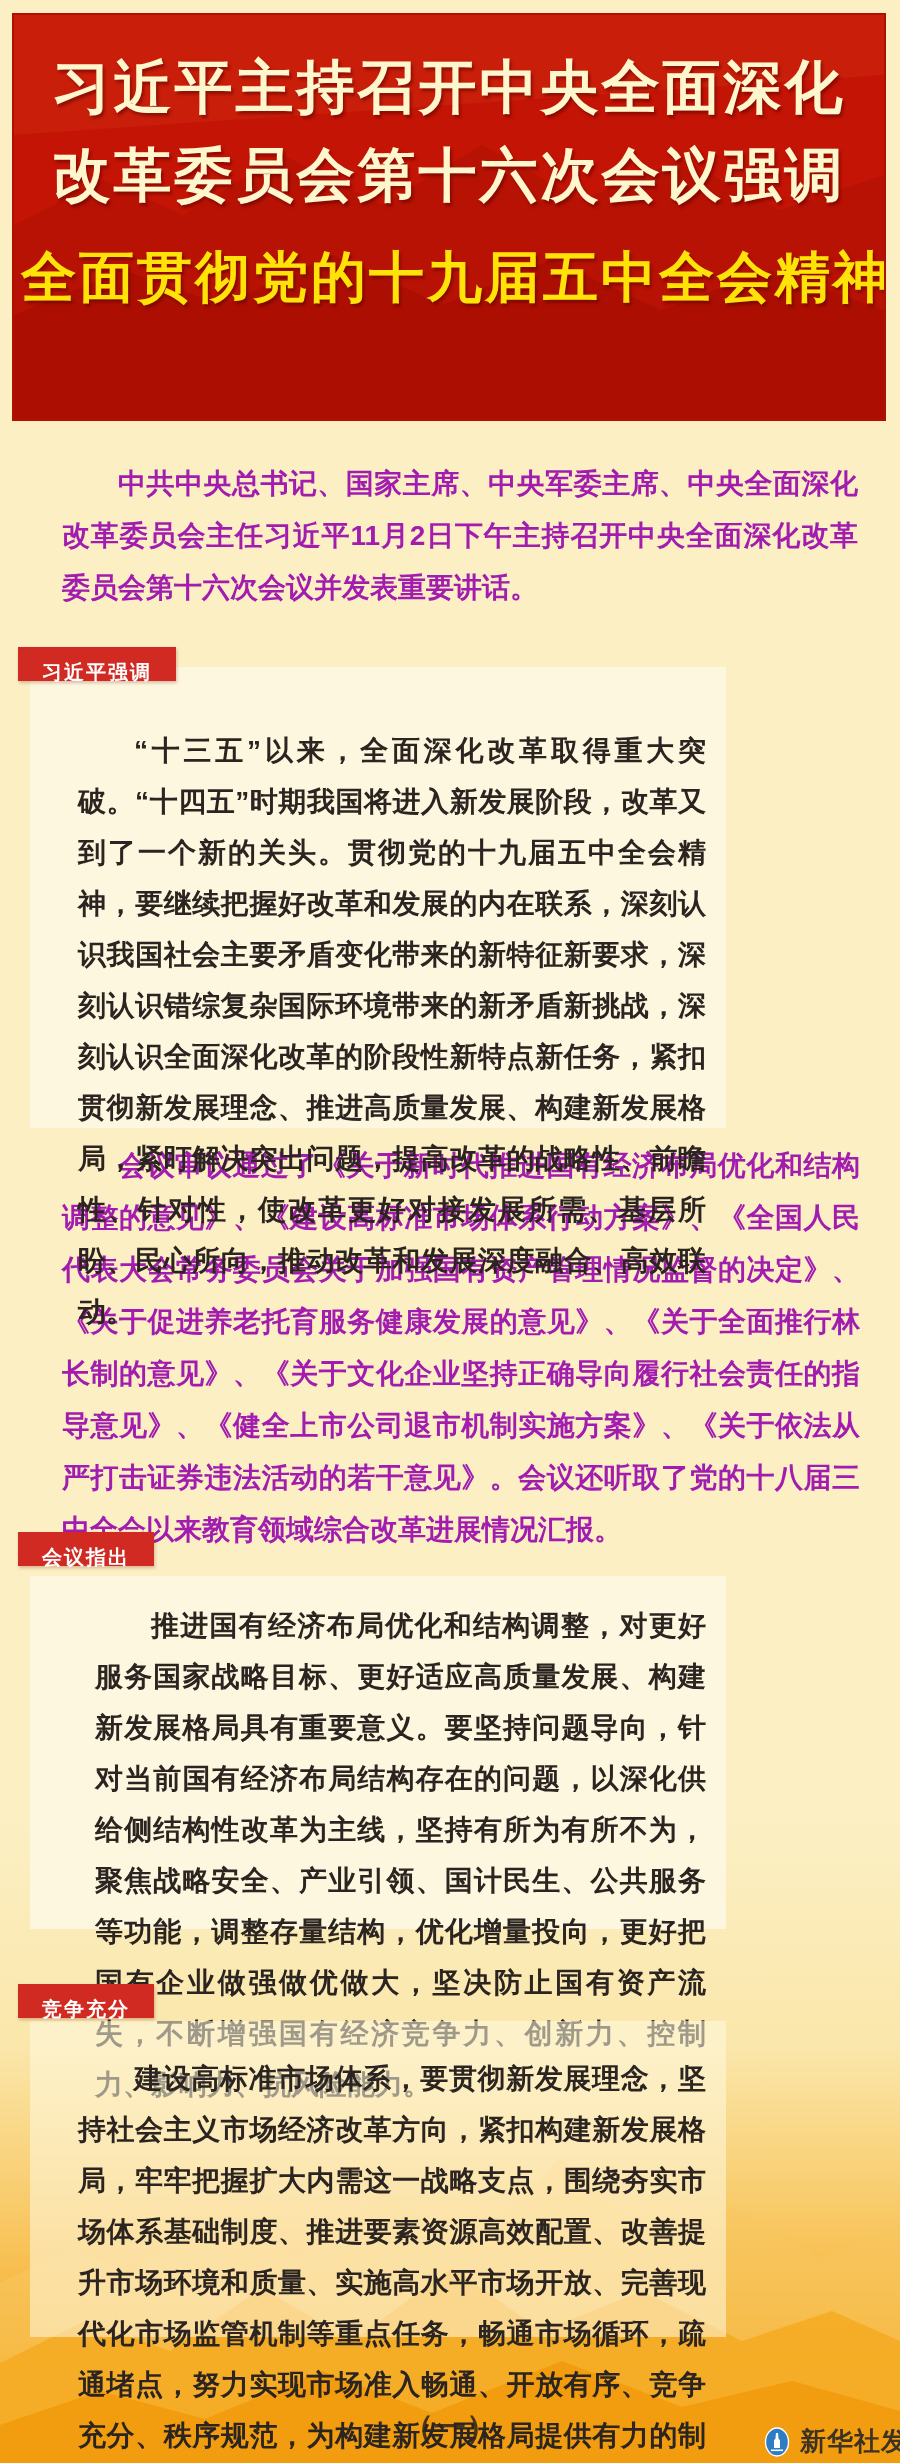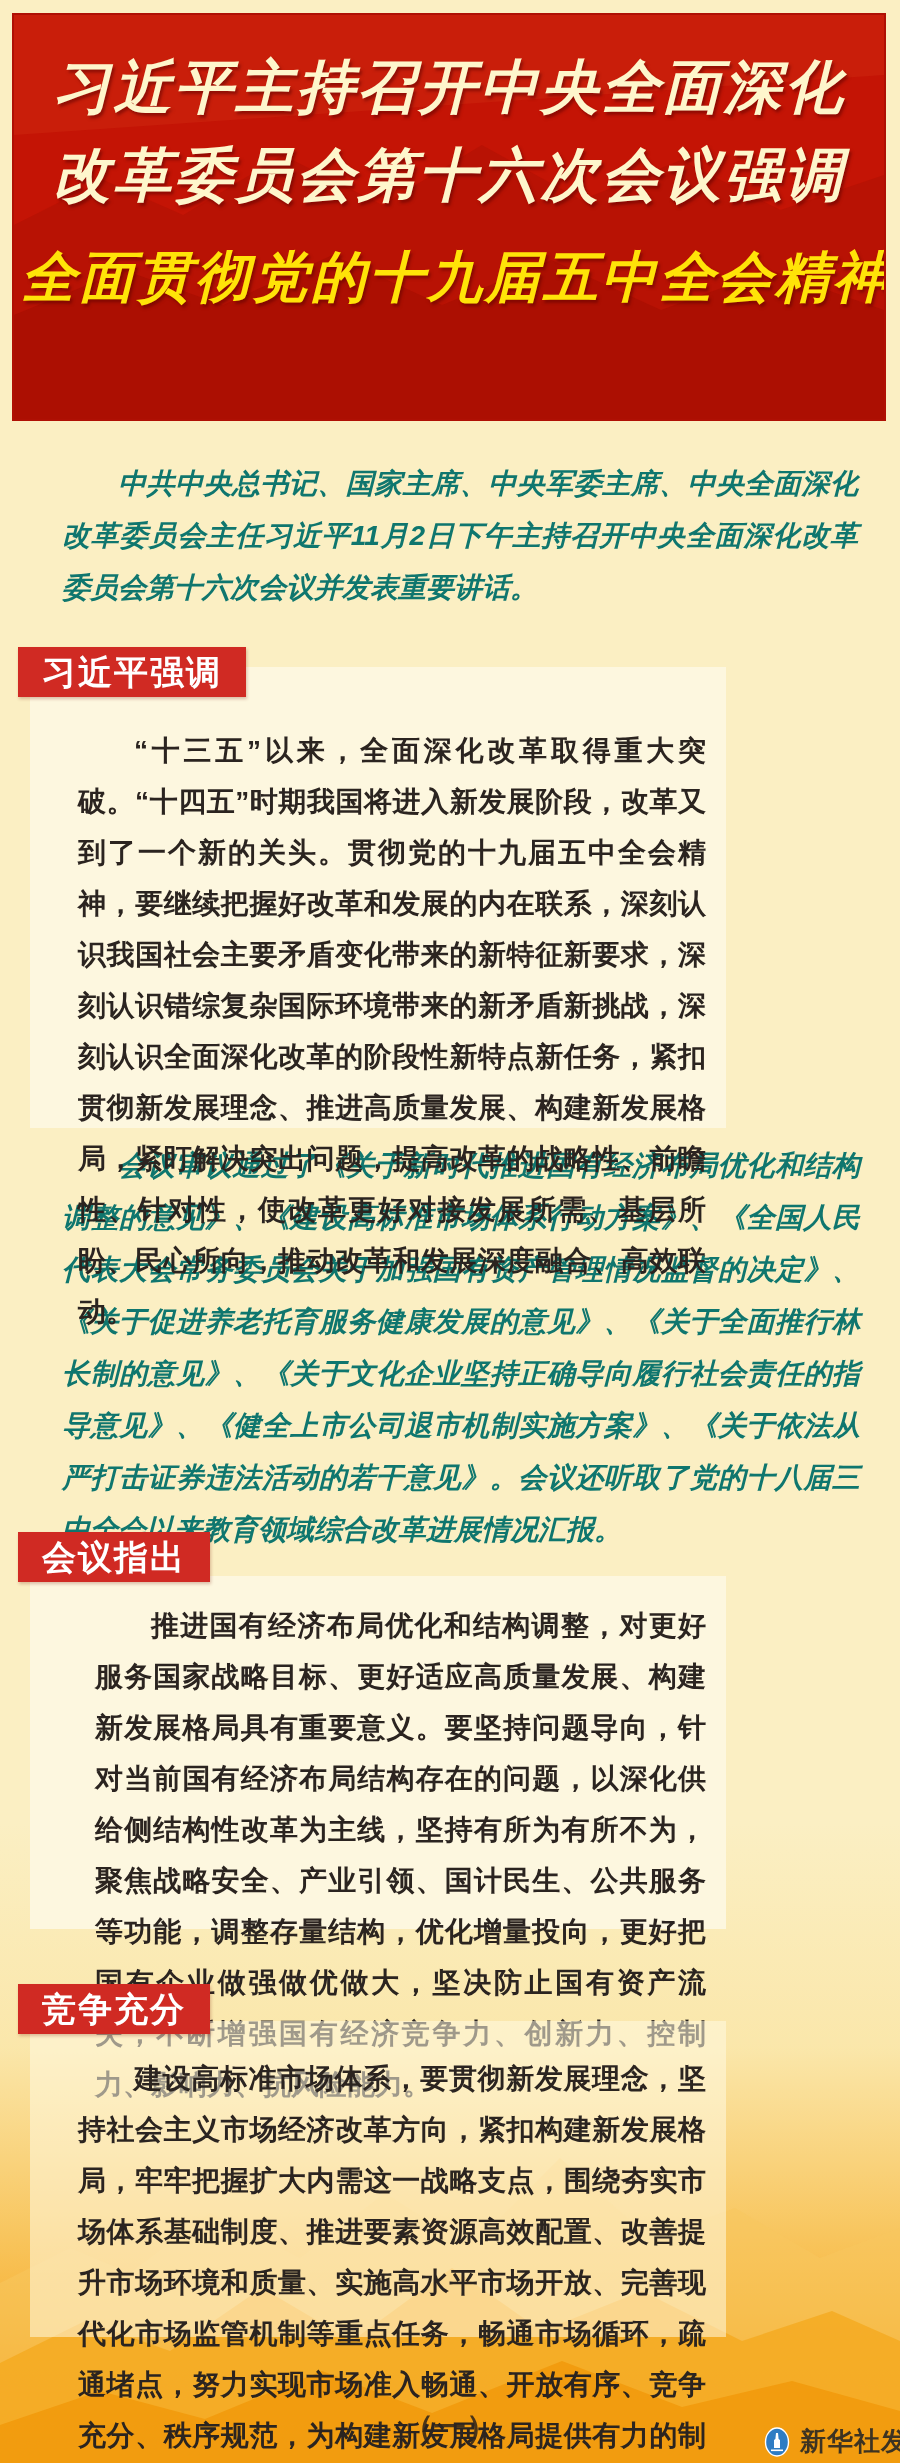--- a/index.html
+++ b/index.html
@@ -24,37 +24,37 @@
   
   .banner{
     position:absolute;top:13px;left:12px;width:874px;height:408px;
     background:#C41405;
     border:2px solid #AF1004;
     box-sizing:border-box;
     overflow:hidden;
   }
   .banner-mtns{position:absolute;left:0;bottom:0;width:100%;height:100%;}
   .banner-text{position:relative;z-index:2;text-align:center;padding-top:28px;}
-  .t-line{font-weight:bold;letter-spacing:3px;white-space:nowrap;font-style:italic;}
+  .t-line{font-weight:bold;letter-spacing:3px;white-space:nowrap;}
   .t-cream{font-size:58px;line-height:88px;color:#FEF6CC;text-shadow:2px 3px 3px rgba(90,0,0,.5);}
   .t-yellow{font-size:55px;line-height:84px;color:#FFE308;text-shadow:2px 3px 3px rgba(90,0,0,.5);margin-left:7px;}
   .t-gap{margin-top:16px;}
   
   .para{
     position:absolute;
     font-size:28px;line-height:52px;font-weight:600;
-    color:#0f766e;text-indent:2em;text-align:justify;font-style:italic;
+    color:#a21caf;text-indent:2em;text-align:justify;
   }
   .intro{top:458px;left:62px;width:796px;}
   .para2{top:1140px;left:62px;width:798px;}
   
   .badge{
     position:absolute;left:18px;z-index:3;
     background:#D02A23;color:#FFFFFF;
-    font-size:34px;font-weight:bold;line-height:50px;height:50px;
+    font-size:20px;font-weight:bold;line-height:50px;height:34px;
     padding:0 24px;letter-spacing:2px;
     box-shadow:1px 2px 3px rgba(120,20,0,.25);
   }
   .badge1{top:647px;}
   .badge2{top:1532px;}
   .badge3{top:1984px;}
   
   .panel{
     position:absolute;left:30px;width:696px;z-index:2;
     background:#FDF7DF;

